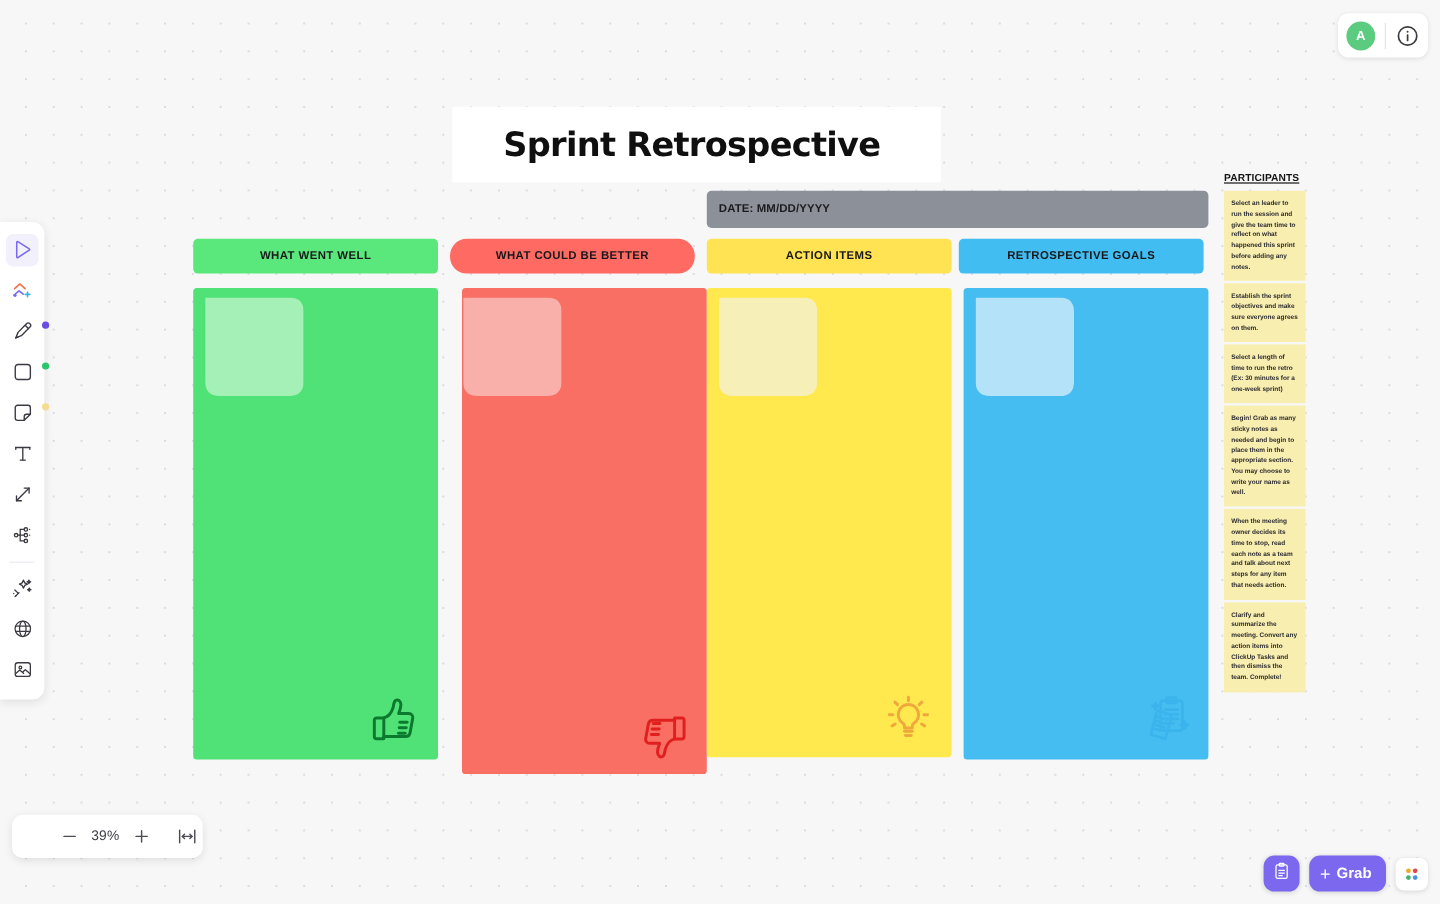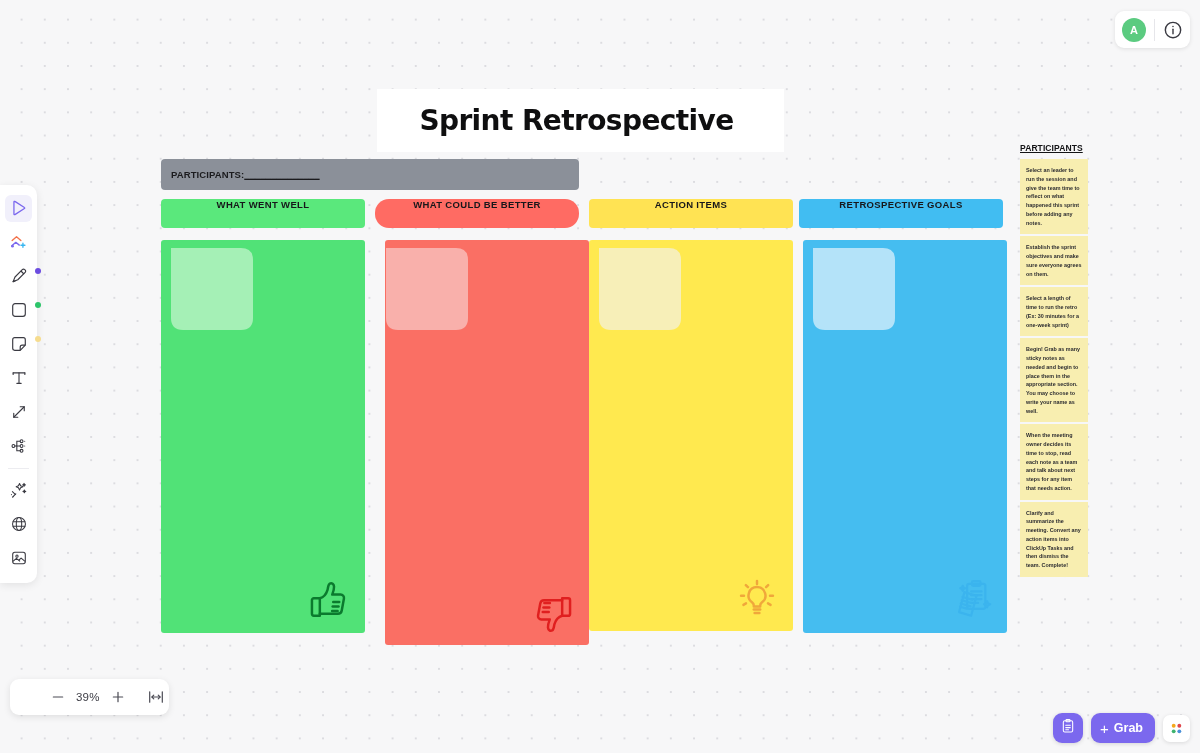--- a/index.html
+++ b/index.html
@@ -133,21 +133,21 @@
     font-size: 9.5px; font-weight: 700; color: #1b1b1e;
     letter-spacing: .1px;
   }
   #participants-bar { left: 161px; width: 418px; }
   #date-bar { left: 589px; width: 418px; }
   #participants-bar .uline { text-decoration: underline; }
 
   .colhead {
     position: absolute; top: 199px; height: 29px;
     border-radius: 4px;
-    display: flex; align-items: flex-start; justify-content: center;
+    display: flex; align-items: center; justify-content: center;
     font-size: 9.5px; font-weight: 700; color: #17171a;
     letter-spacing: .35px;
   }
   .colbody {
     position: absolute; top: 240px;
     border-radius: 3px;
   }
   .sticky {
     position: absolute;
     width: 82px; height: 82px;
@@ -192,25 +192,24 @@
   }
 </style>
 </head>
 <body>
 
 <div id="canvas">
 
   <div id="title-bg"></div>
   <div id="board-title">Sprint Retrospective</div>
 
-  <div class="metabar" id="participants-bar">
-    <span>PARTICIPANTS:</span>
-      <span class="uline">______________</span>
-  </div>
-
+
+  <div class="metabar" id="date-bar">
+    <span>DATE: MM/DD/YYYY</span>
+  </div>
 
   <div class="colhead" id="col1-head">
     <span>WHAT WENT WELL</span>
   </div>
   <div class="colbody" id="col1-body">
     <svg class="sticky" id="col1-sticky" viewBox="0 0 82 82">
       <path d="M0 0 H70 Q82 0 82 12 V70 Q82 82 70 82 H12 Q0 82 0 70 Z" fill="#a5f0b6"></path>
     </svg>
     <svg class="col-icon" width="44" height="44" viewBox="0 0 24 24" fill="none" stroke="#0b7a2e" stroke-width="1.35" stroke-linecap="round" stroke-linejoin="round">
       <path d="M7 10.5 v9.5 h-3.3 a1 1 0 0 1 -1 -1 v-7.5 a1 1 0 0 1 1 -1 z"></path>

